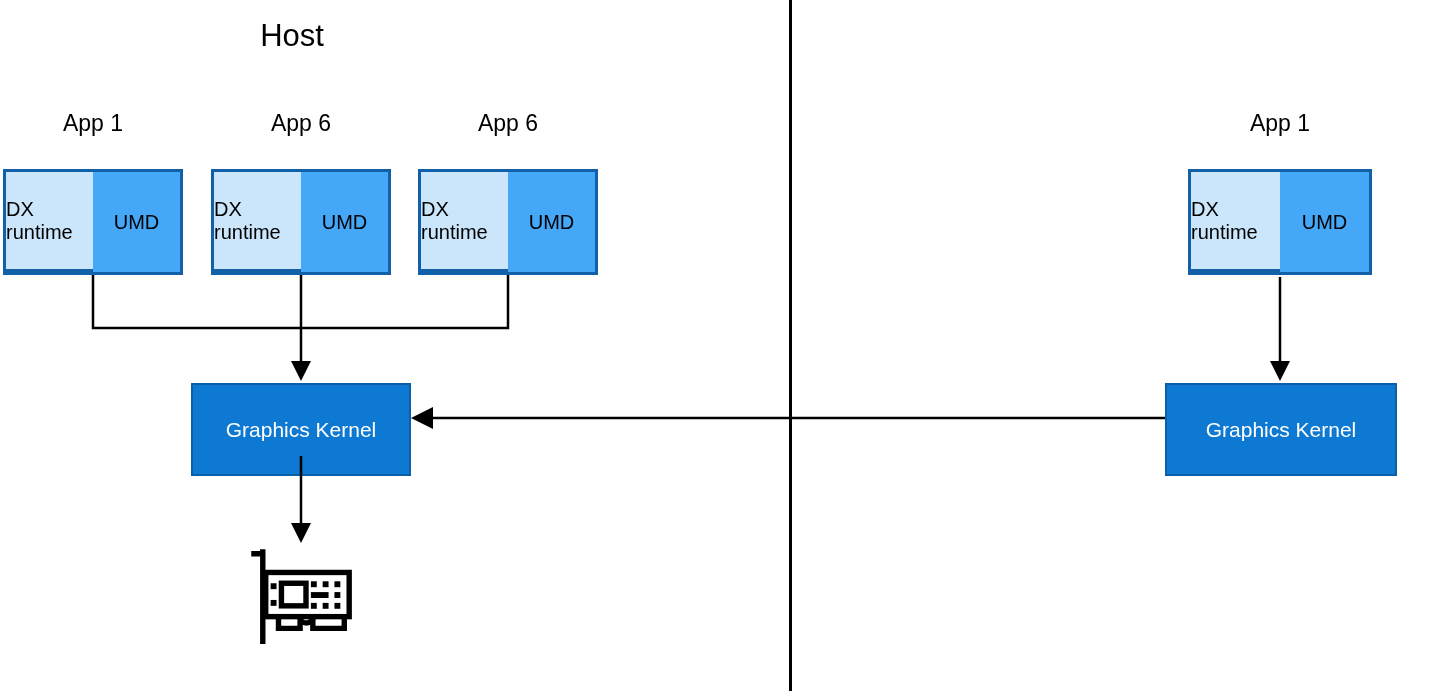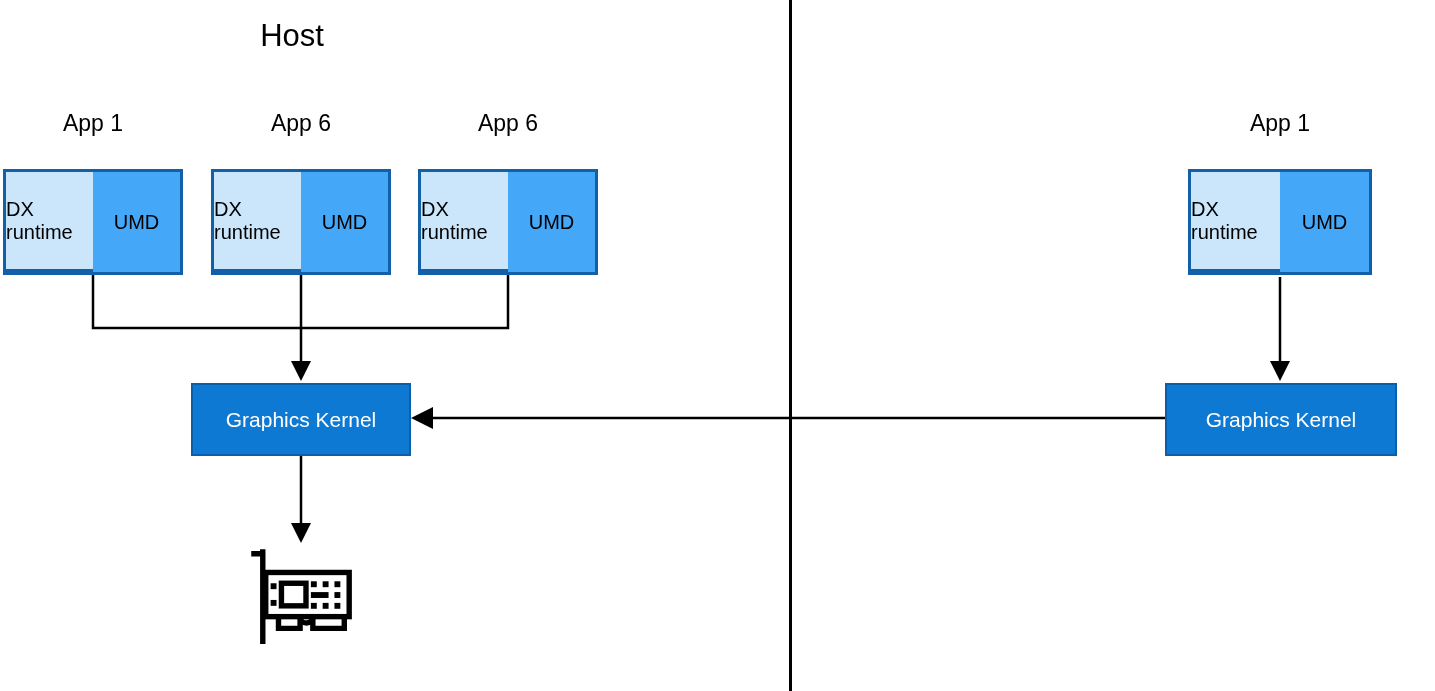--- a/index.html
+++ b/index.html
@@ -64,21 +64,21 @@
     border-bottom: 3px solid var(--app-border, #1260a8);
   }
   .app-box .layer.umd {
     background: var(--umd-fill, #45a7f8);
   }
 
   
   .kernel-box {
     position: absolute;
     top: 383px;
-    height: 73px;
+    height: 93px;
     background: var(--kernel-fill, #0d79d2);
     border: 2px solid var(--kernel-border, #0a5fa8);
     box-sizing: border-box;
     display: flex;
     align-items: center;
     justify-content: center;
     font-size: 21px;
     color: var(--kernel-text, #ffffff);
   }
 

